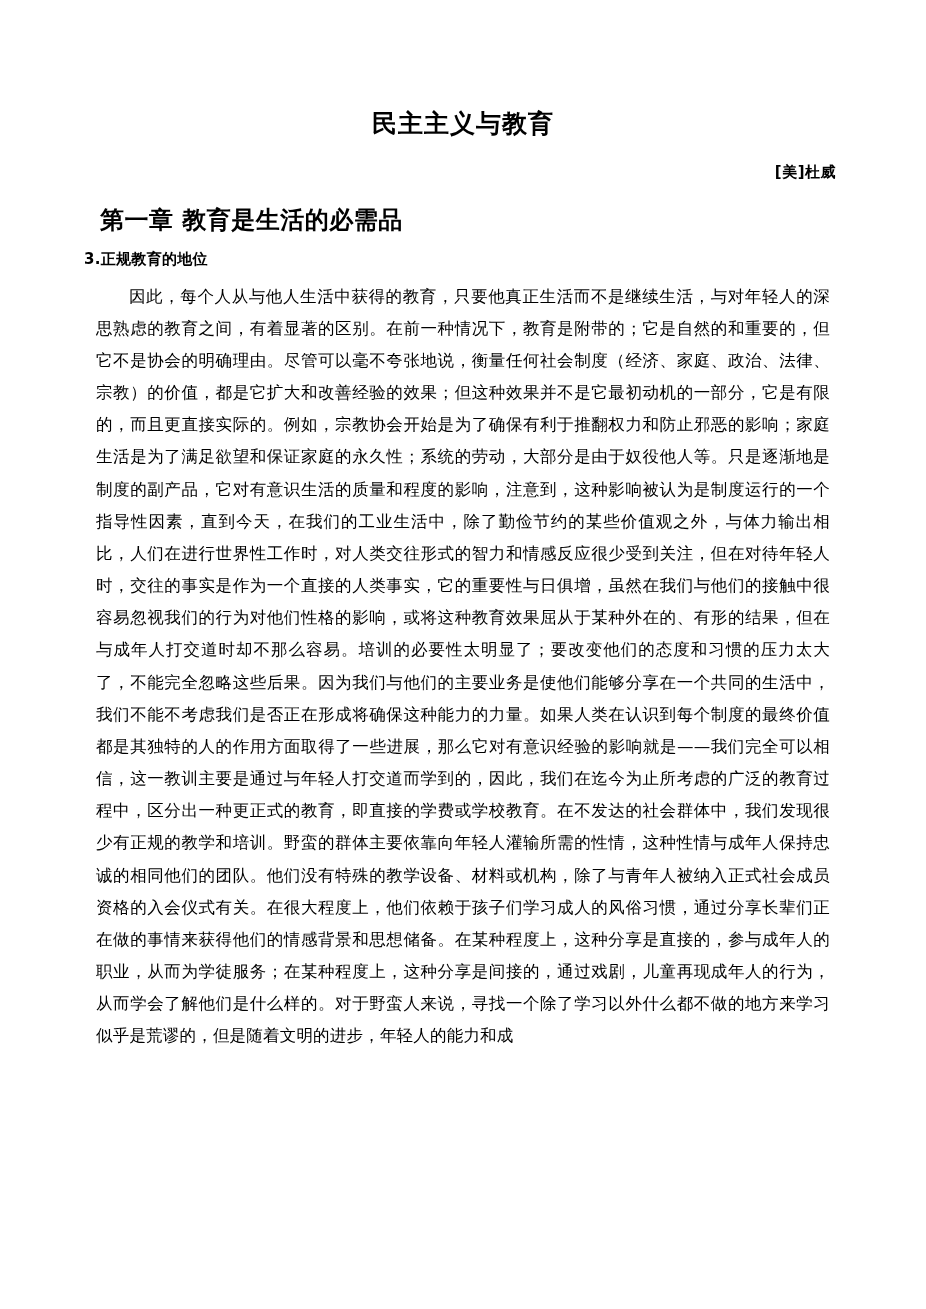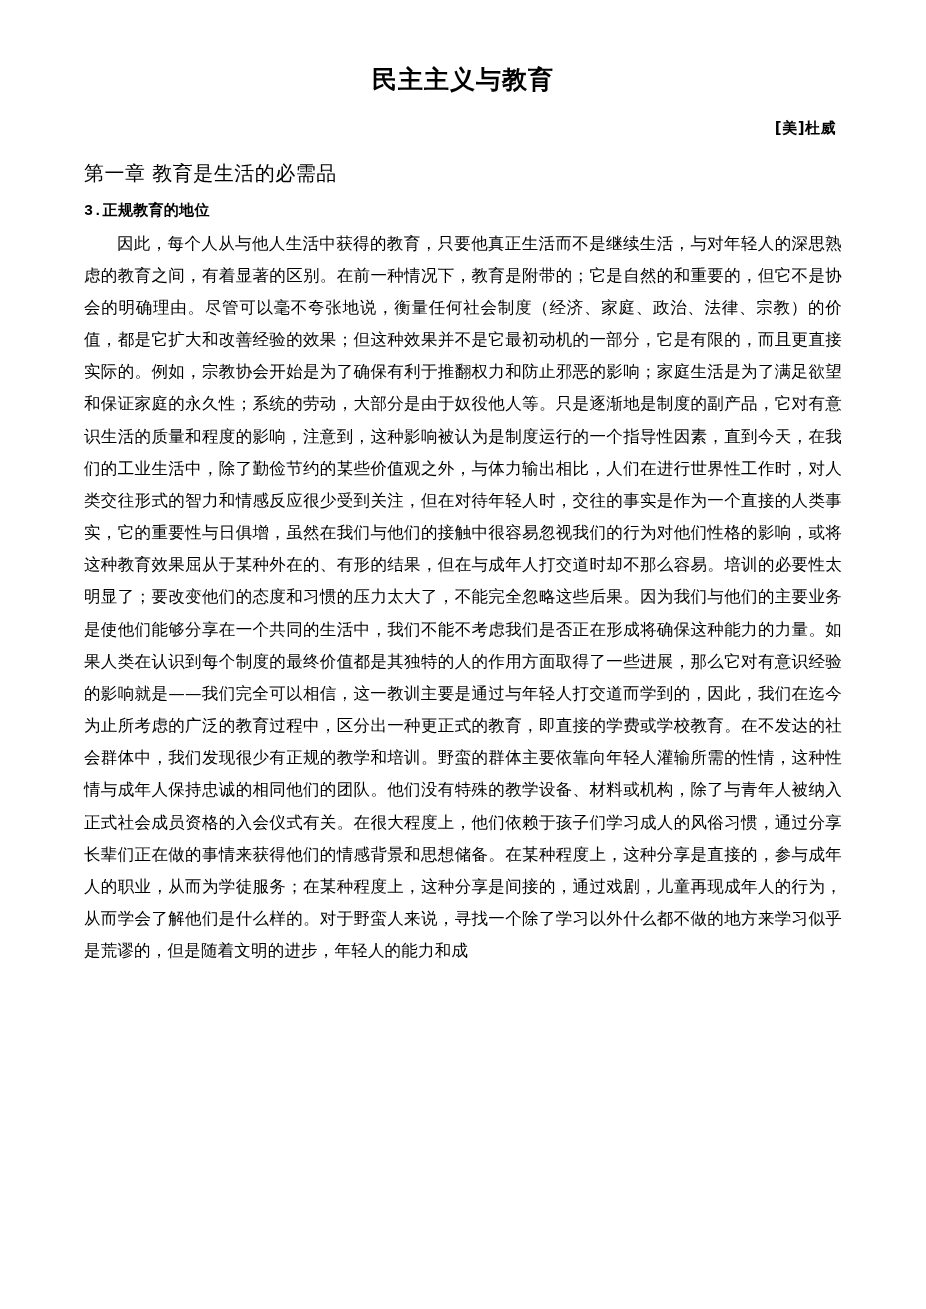--- a/index.html
+++ b/index.html
@@ -12,57 +12,56 @@
     height: 1309px;
     font-family: "DejaVu Sans", "Liberation Sans", sans-serif;
     color: #000000;
     overflow: hidden;
   }
   .page {
     position: relative;
     width: 926px;
     height: 1309px;
     box-sizing: border-box;
-    padding: 64px 84px 40px 84px;
+    padding: 108px 84px 40px 84px;
   }
   .doc-title {
     text-align: center;
     font-size: 25px;
     font-weight: bold;
     letter-spacing: 1px;
     margin: 0 0 22px 0;
     line-height: 1.3;
   }
   .author-line {
     text-align: right;
     font-size: 15px;
     font-weight: bold;
     margin: 16px 6px 22px 0;
     letter-spacing: 0.5px;
   }
   .chapter-heading {
-    font-size: 20px;
-    font-weight: normal;
-    margin: 0 0 14px 0;
+    font-size: 24px;
+    font-weight: bold;
+    margin: 0 0 14px 16px;
     letter-spacing: 0.5px;
   }
   .section-heading {
     font-size: 15px;
     font-weight: bold;
     margin: 0 0 8px 0;
     letter-spacing: 0.3px;
-    font-family: Liberation Mono, monospace;
   }
   .body-text {
     font-size: 16.5px;
     line-height: 1.95;
     text-align: justify;
     text-justify: inter-ideograph;
     text-indent: 2em;
-    margin: 0;
+    margin: 12px;
     letter-spacing: 0.2px;
   }
 </style>
 </head>
 <body>
 
 <div class="page">
 
   <h1 class="doc-title">民主主义与教育</h1>
 

